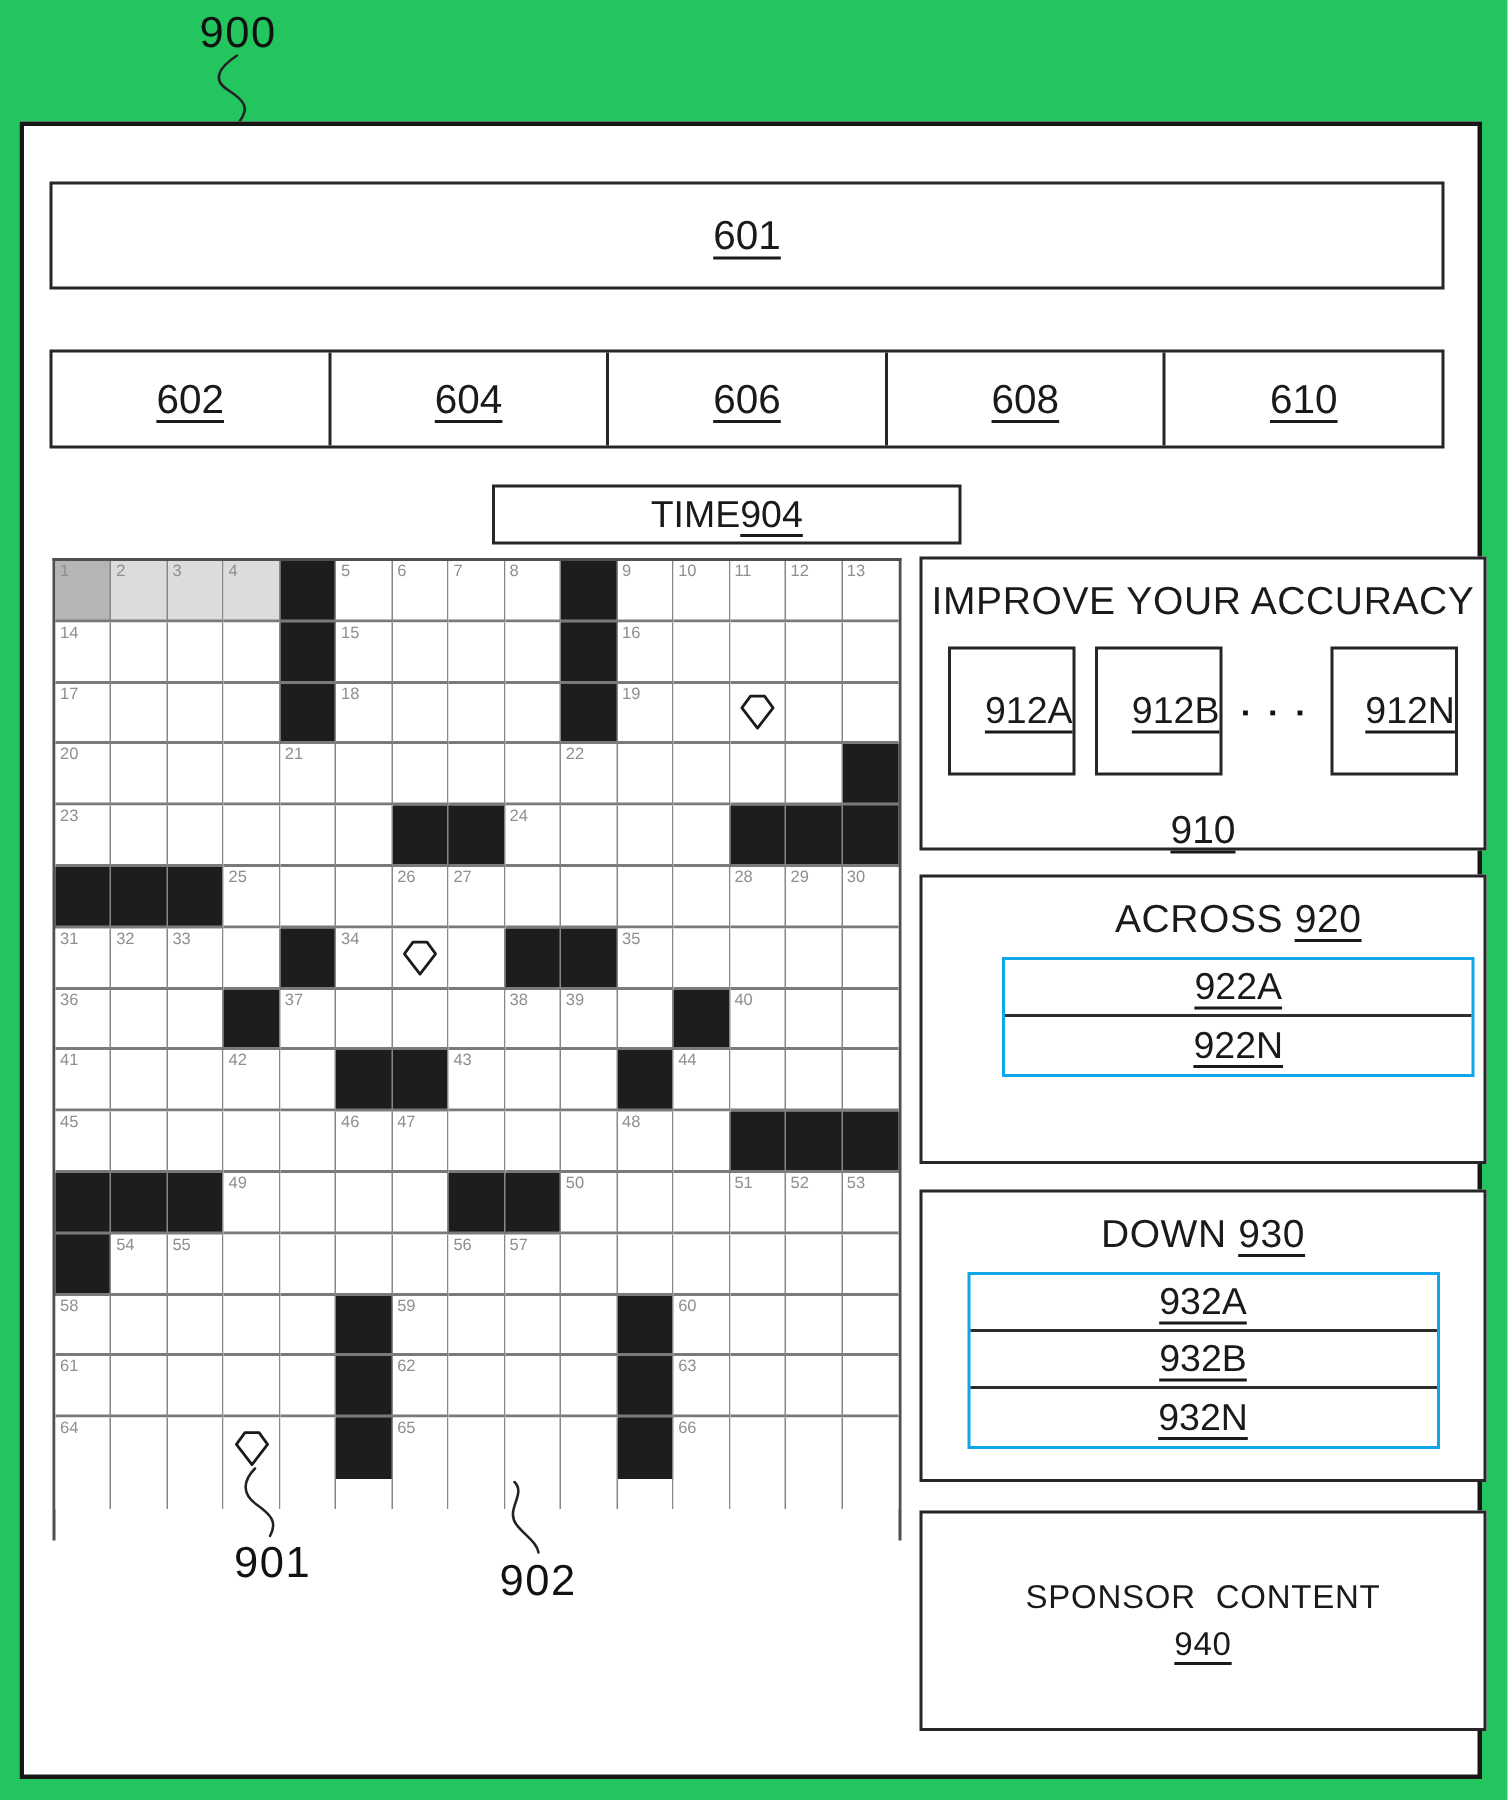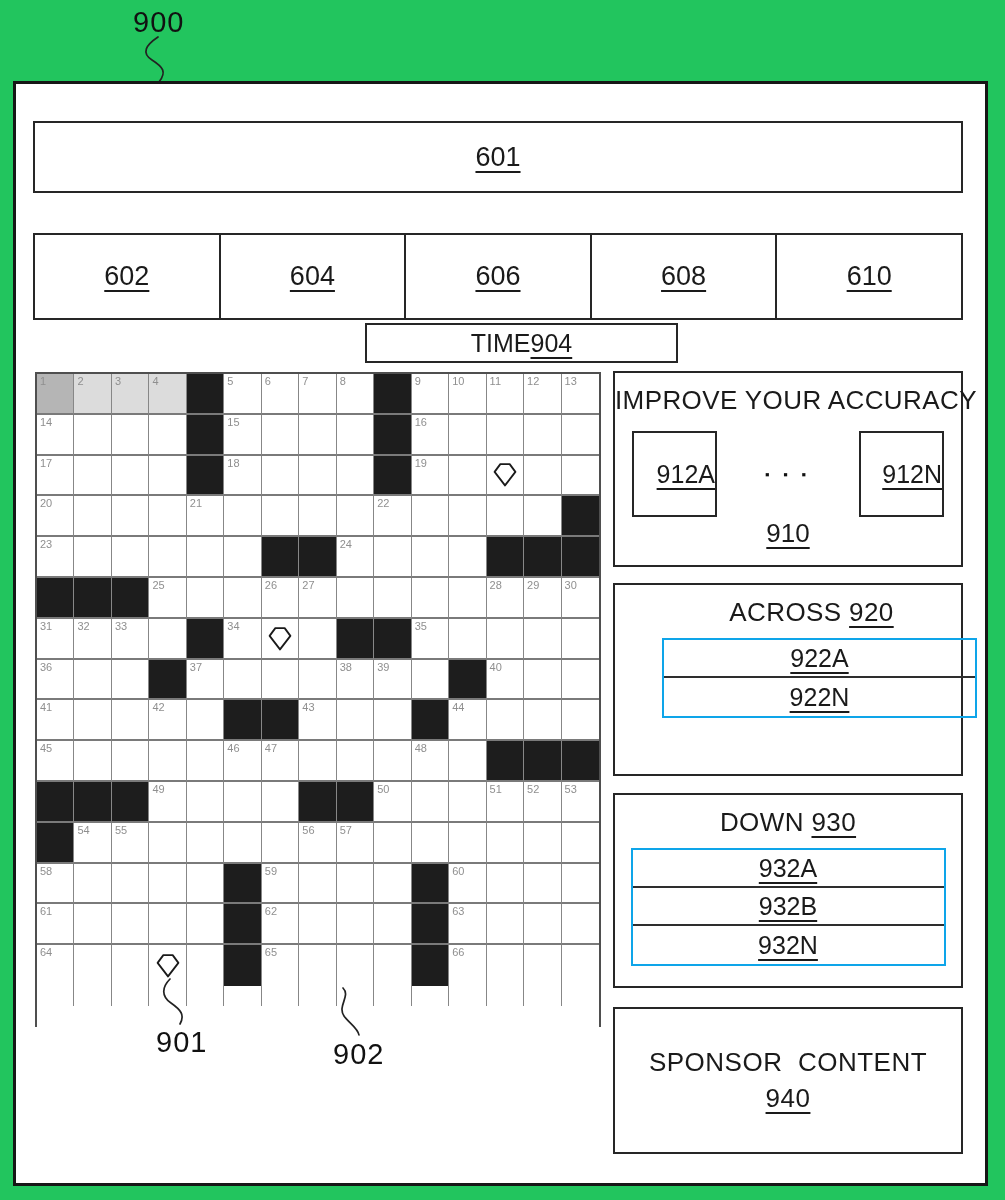--- a/index.html
+++ b/index.html
@@ -11,64 +11,64 @@
 
   .figlabel { position: absolute; font-size: 29px; color: #111; letter-spacing: 1px; }
   .squiggle { position: absolute; overflow: visible; }
   .squiggle path { fill: none; stroke: #222; stroke-width: 1.7px; stroke-linecap: round; }
 
   .u { text-decoration: underline; text-underline-offset: 5px; text-decoration-thickness: 1.5px; }
 
   .banner { position: absolute; left: 33px; top: 121px; width: 930px; height: 72px;
             border: 2.5px solid #262626; display: flex; align-items: center; justify-content: center;
             font-size: 27px; background: #fff; }
-  .toolbar { position: absolute; left: 33px; top: 233px; width: 930px; height: 87px;
+  .toolbar { position: absolute; left: 33px; top: 233px; width: 930px; height: 66px;
              border: 2.5px solid #262626; display: flex; background: #fff; }
   .tool { flex: 1; display: flex; align-items: center; justify-content: center;
           font-size: 27px; border-right: 2.5px solid #262626; }
   .tool:last-child { border-right: none; }
 
   .timebox { position: absolute; left: 328px; top: 323px; width: 313px; height: 40px;
              border: 2.5px solid #262626; display: flex; align-items: center; justify-content: center;
-             gap: 0; font-size: 25px; background: #fff; margin-left: 37px; }
+             gap: 0; font-size: 25px; background: #fff; }
 
   
   .grid { position: absolute; left: 35px; top: 372px; width: 566px;
           display: grid; grid-template-columns: repeat(15, 1fr); grid-auto-rows: 40.8px;
           border: 2px solid #4f4f4f; border-bottom: none; background: #fff; }
   .cell { position: relative; border-right: 1px solid #878787; border-bottom: 2px solid #7a7a7a;
           background: #fff; display: flex; align-items: center; justify-content: center; }
   .grid > div:nth-child(15n) { border-right: none; }
   .cell.black { background: #1d1d1d; }
   .cell.sel { background: #b5b5b5; }
   .cell.hl { background: #dcdcdc; }
   .cell.lastrow { border-bottom: none; }
   .num { position: absolute; top: 1px; left: 3px; font-size: 11px; line-height: 1.15;
          color: #8f8f8f; }
   .diamond { width: 26px; height: 27px; }
   .stub { height: 20px; border-right: 1px solid #878787; border-bottom: none; background: #fff; }
 
   
-  .panel { position: absolute; left: 613px; width: 350px; border: 2.5px solid #262626; background: #fff; }
+  .panel { position: absolute; left: 613px; width: 378px; border: 2.5px solid #262626; background: #fff; }
   .panel-acc { top: 371px; height: 196px; }
   .panel-across { top: 583px; height: 193px; padding-left: 47px; }
   .panel-down { top: 793px; height: 195px; }
   .panel-sponsor { top: 1007px; height: 147px; display: flex; flex-direction: column;
                    align-items: center; justify-content: center; gap: 5px; }
   .ptitle { text-align: center; font-size: 26px; margin-top: 12px; letter-spacing: 0.4px; white-space: pre; }
   .cards { display: flex; align-items: center; justify-content: space-between; margin: 15px 17px 0 17px; }
   .card { width: 85px; height: 86px; border: 2.5px solid #262626; display: flex;
           align-items: center; justify-content: flex-end; font-size: 25px; }
   .dots { font-size: 13px; letter-spacing: 5px; color: #111; white-space: pre; }
-  .panel-ref { text-align: center; font-size: 26px; margin-top: 1px; }
+  .panel-ref { text-align: center; font-size: 26px; margin-top: 21px; }
   .listbox { margin: 10px auto 0 auto; width: 315px; border: 2px solid #0ea5e9; }
   .listrow { height: 38px; display: flex; align-items: center; justify-content: center;
              font-size: 25px; border-bottom: 2px solid #2e2e2e; }
   .listrow:last-child { border-bottom: none; border-radius: 12px; }
-  .sponsor-line { font-size: 26px; white-space: pre; letter-spacing: 0.5px; }
+  .sponsor-line { font-size: 22px; white-space: pre; letter-spacing: 0.5px; }
 </style>
 </head>
 <body>
 
 <div class="page">
 
   <div class="figlabel" style="left:133px; top:6px;">900</div>
   <svg class="squiggle" style="left:142px; top:36px;" width="34" height="47" viewBox="0 0 34 47">
     <path d="M16,1 C4,9 -1,17 10,24 C21,31 25,36 17,46"></path>
   </svg>
@@ -488,20 +488,23 @@
       <div class="stub"></div>
       <div class="stub"></div>
     </div>
 
   <div class="panel panel-acc">
     <div class="ptitle">IMPROVE YOUR ACCURACY</div>
     <div class="cards">
       <div class="card">
         <span class="u">912A</span>
       </div>
+      <div class="card">
+        <span class="u">912B</span>
+      </div>
       <div class="dots">▪ ▪ ▪</div>
       <div class="card">
         <span class="u">912N</span>
       </div>
     </div>
     <div class="panel-ref u">910</div>
   </div>
 
   <div class="panel panel-across">
     <div class="ptitle"><span>ACROSS</span><span> </span><span class="u">920</span></div>

